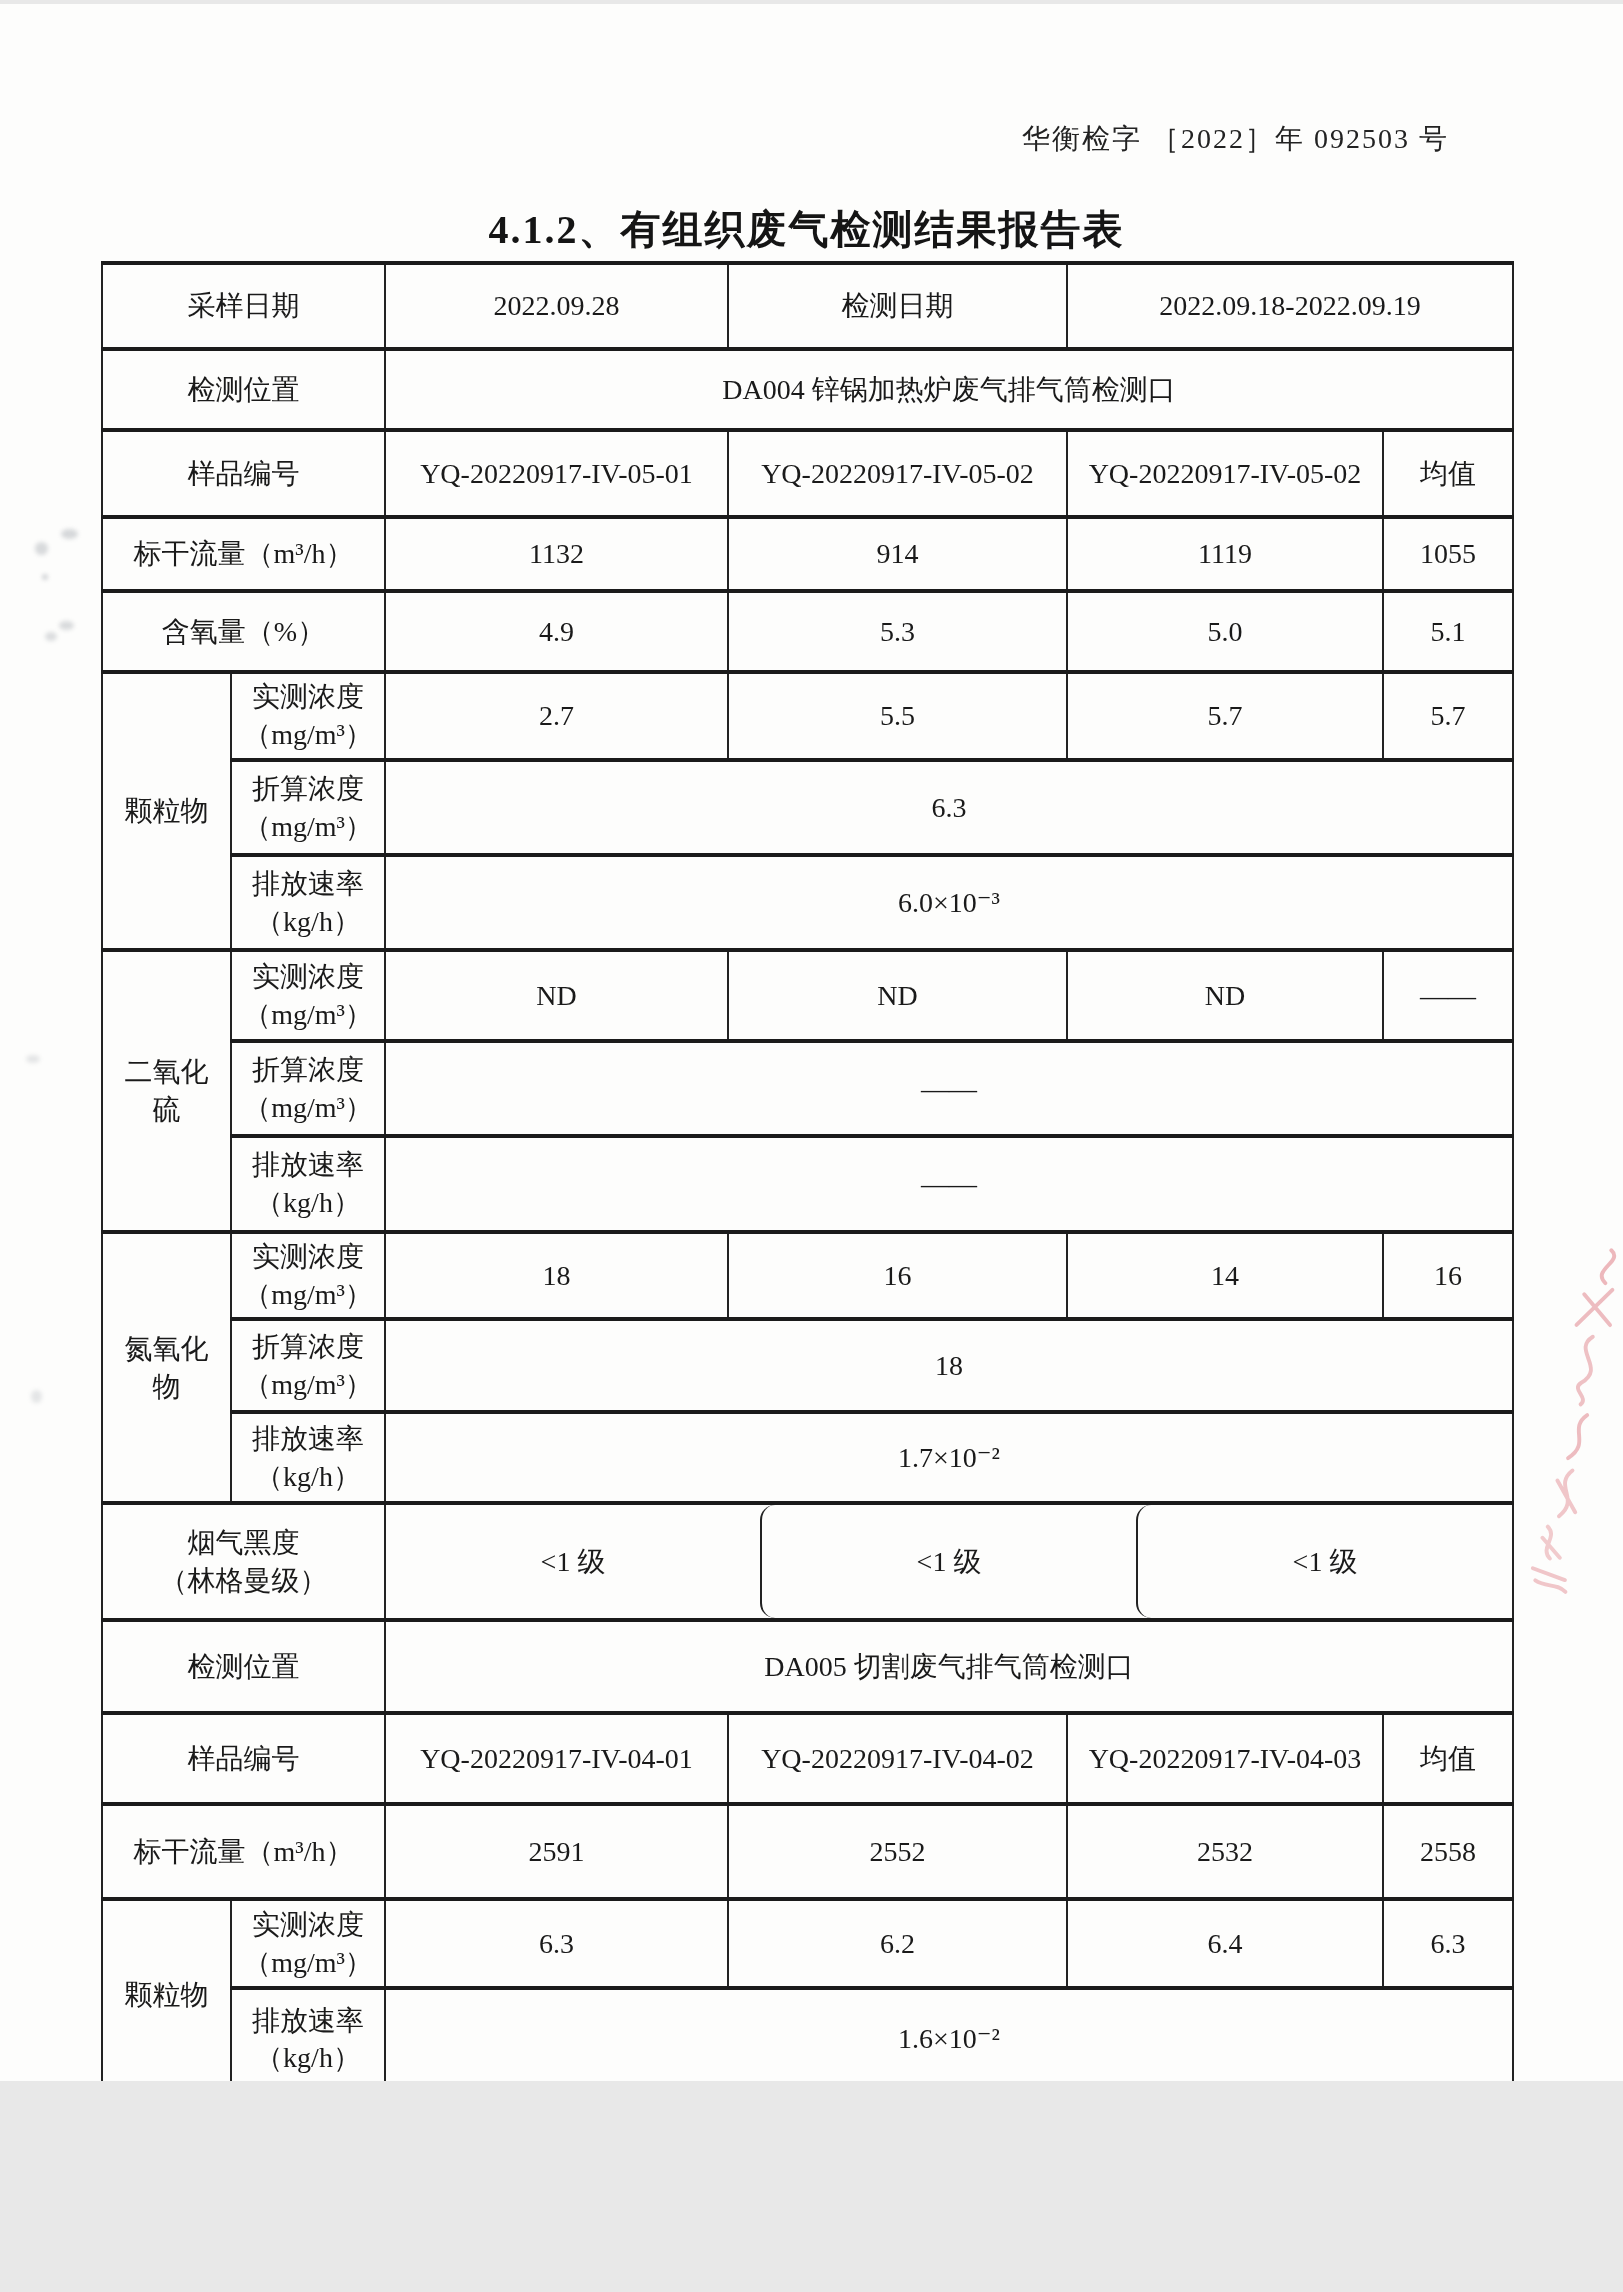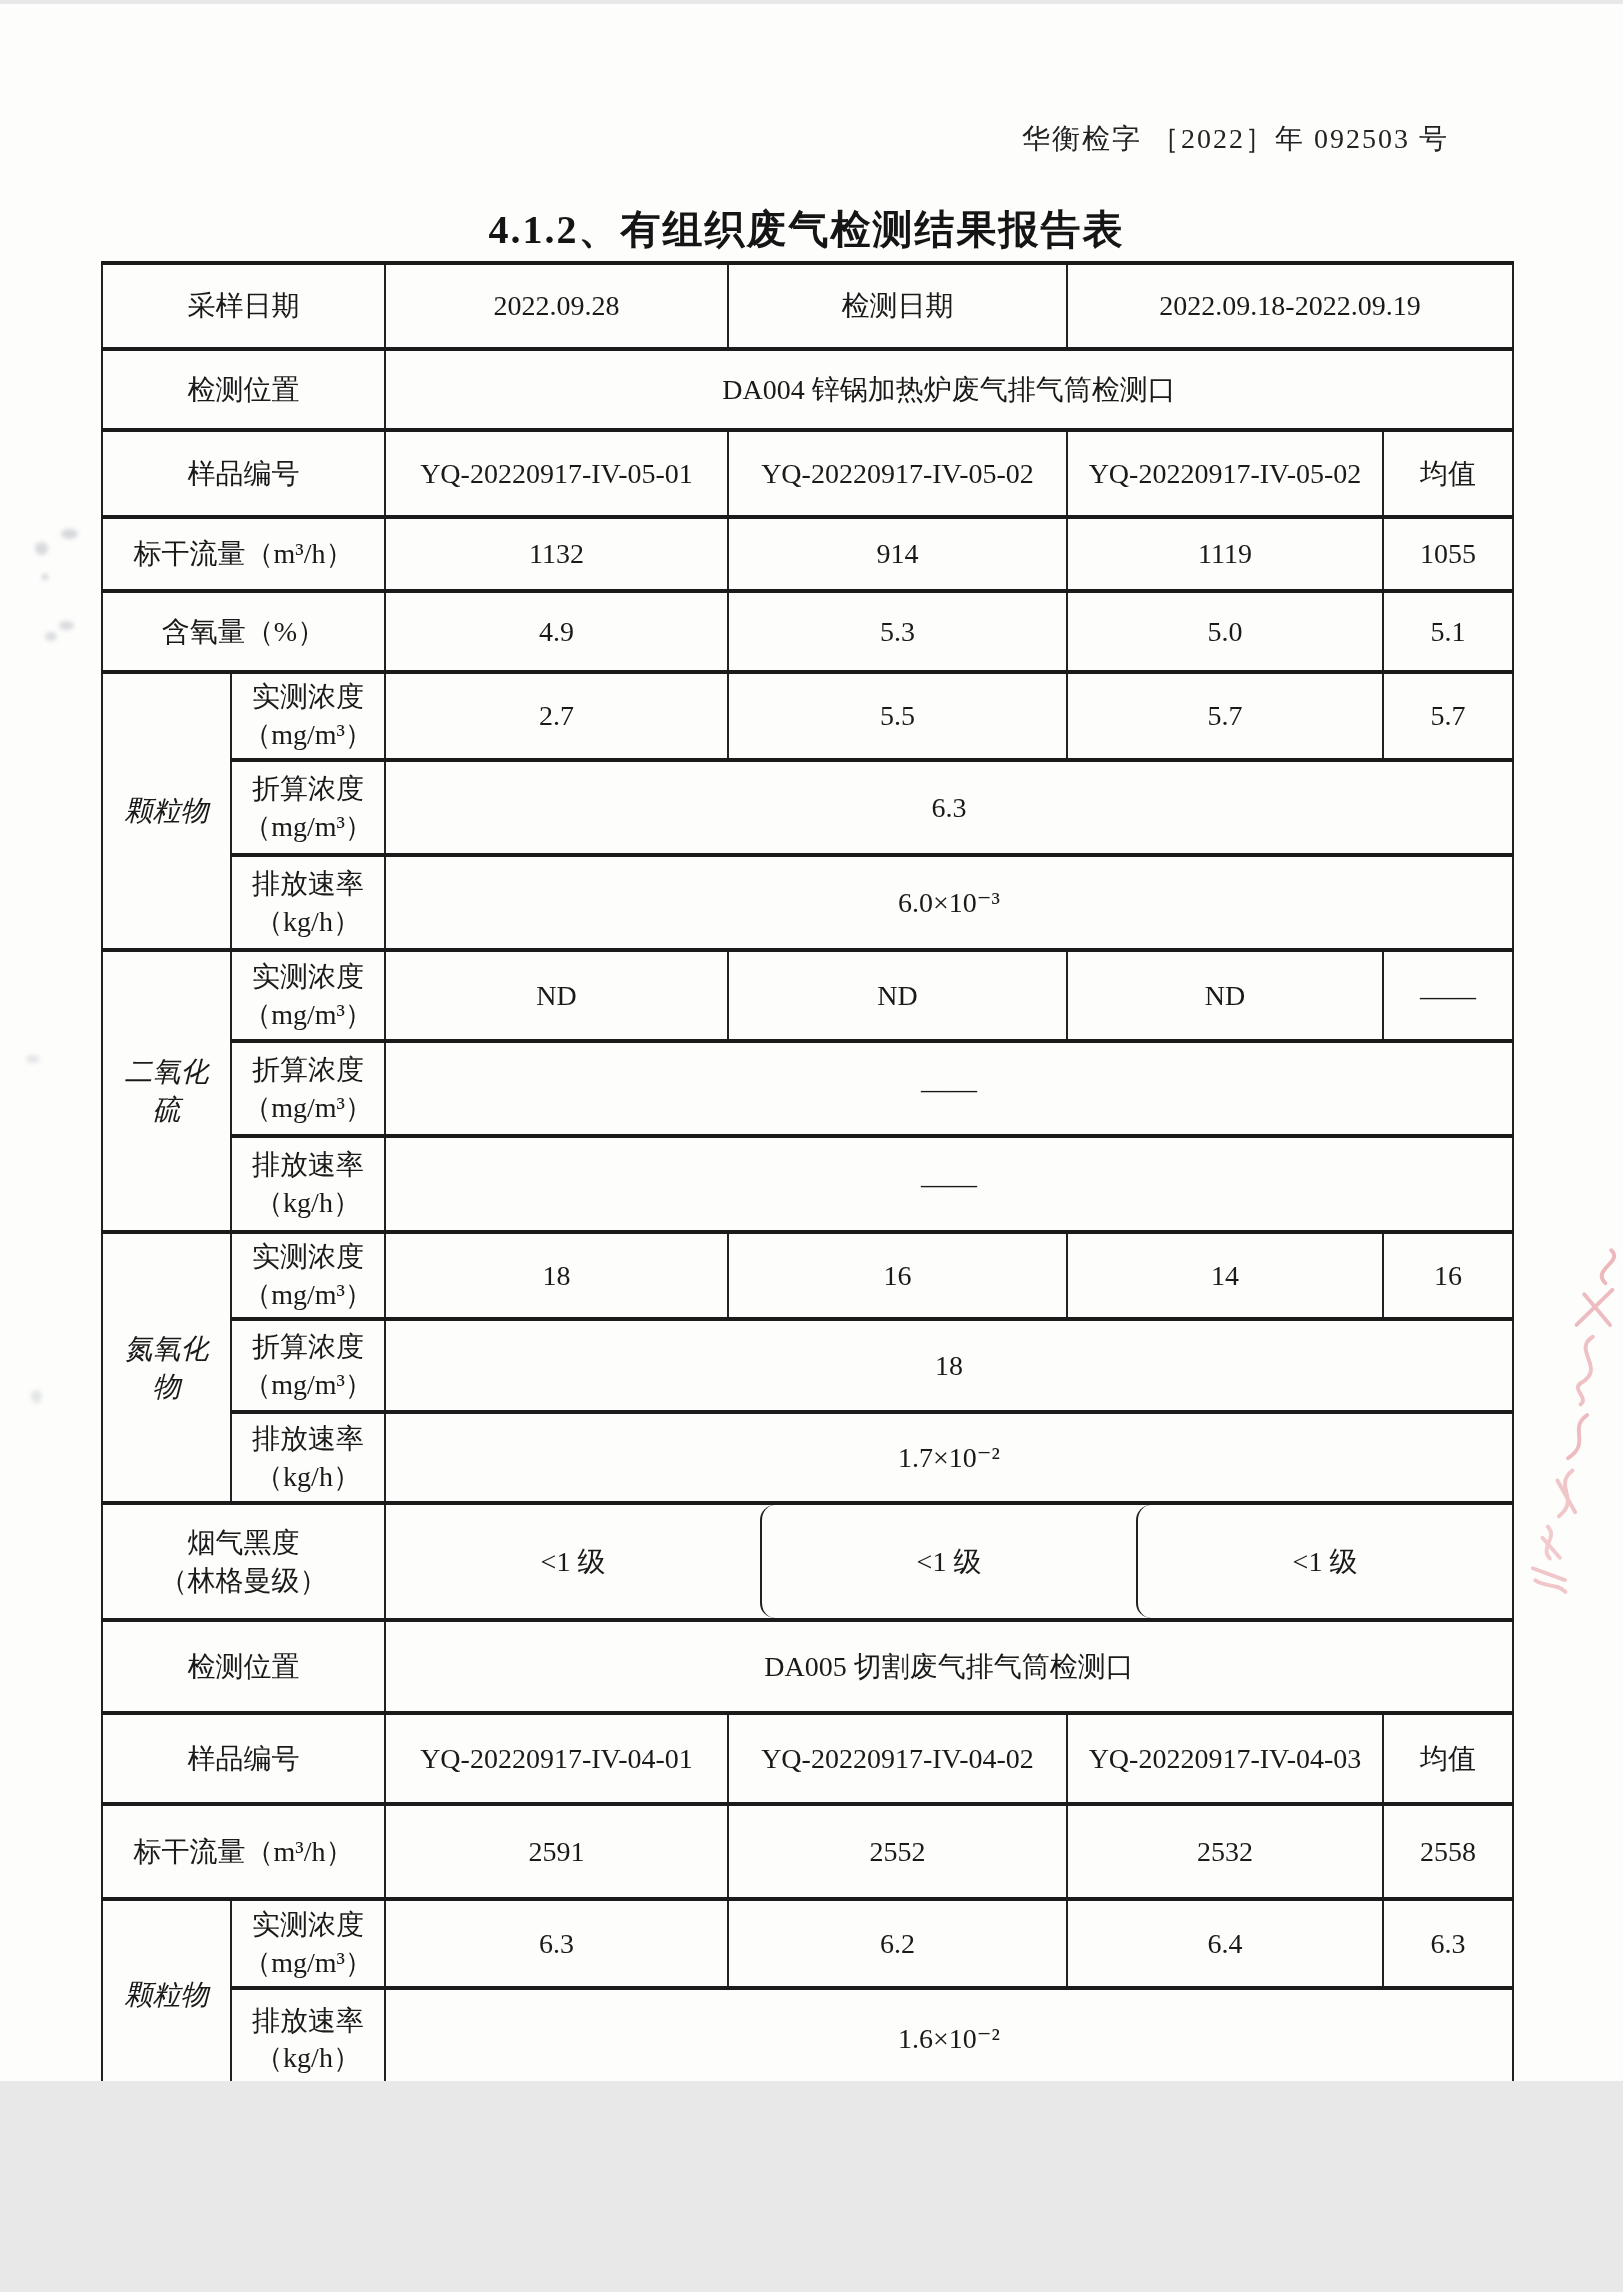--- a/index.html
+++ b/index.html
@@ -32,21 +32,21 @@
   table.doc-table td {
     border-left: 2.9px solid #222; border-right: 2.9px solid #222;
     border-top: 4.9px solid #1b1b1b; border-bottom: 4.9px solid #1b1b1b;
     text-align: center; vertical-align: middle;
     padding: 0; font-size: 28px; color: #1a1a1a;
     white-space: pre-line; line-height: 1.35;
     overflow: hidden;
   }
   td.lab  { font-size: 29px; }
   td.sub  { font-size: 28px; }
-  td.grp  { font-size: 29px; line-height: 1.5; font-style: italic; }
+  td.grp  { font-size: 29px; line-height: 1.5; }
   td.sid  { font-size: 26.5px; }
   td.smoke-lab { font-size: 29px; line-height: 2.15; }
   td.smoke-span { padding: 0; height: 113px; }
   .smoke-grid { display: flex; height: 100%; width: 100%; }
   .smoke-cell {
     flex: 1 1 0; display: flex; align-items: center; justify-content: center;
     font-size: 28px; border-left: 2.9px solid #222; border-radius: 15px;
   }
   .smoke-cell:first-child { border-left: none; }
   .footer-page {

